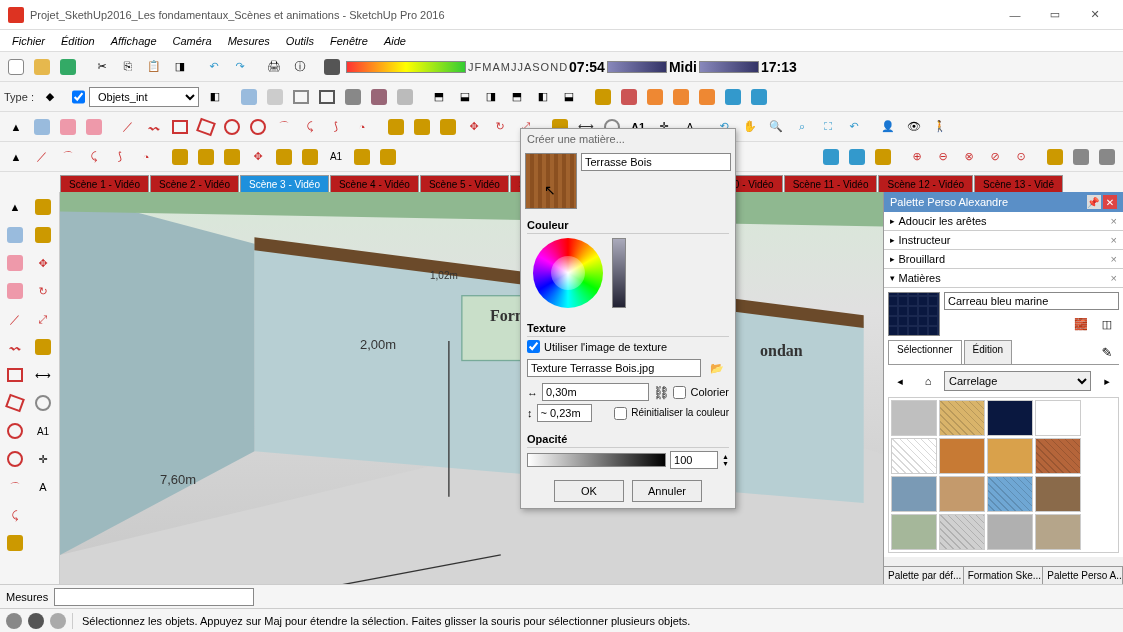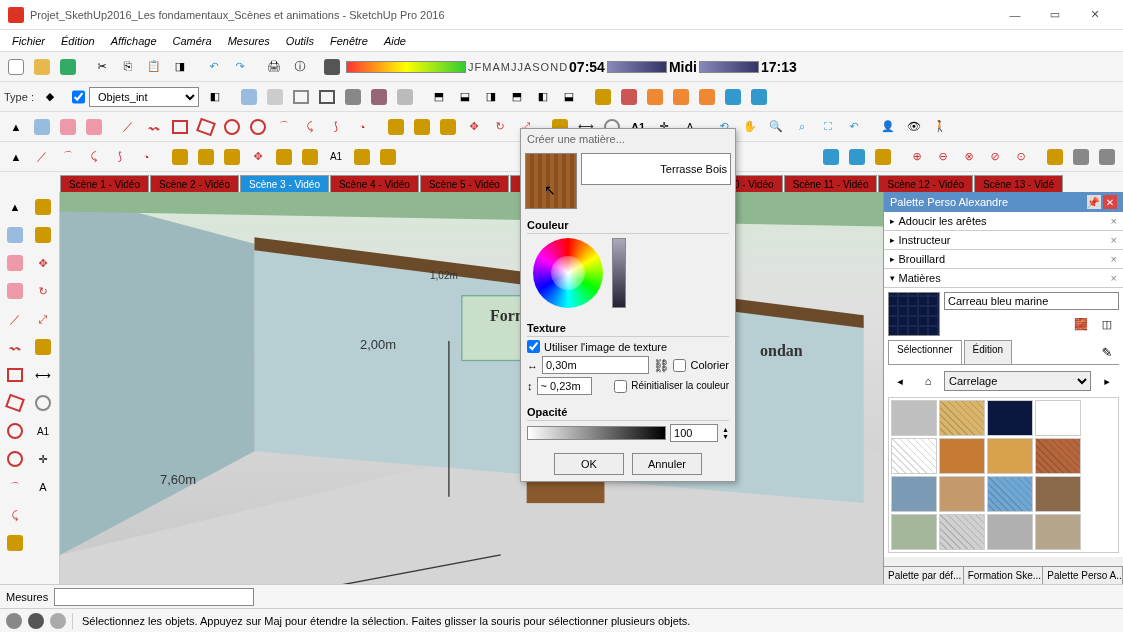--- a/index.html
+++ b/index.html
@@ -43,21 +43,21 @@
 .viewport { flex: 1; position: relative; background: linear-gradient(180deg,#d8e8d8 0%,#e0e0e0 30%,#c8c8c8 100%); overflow: hidden; }
 .viewport .scene-svg { position: absolute; inset: 0; }
 .dim-label { position: absolute; color: #333; font-size: 13px; }
 
 
 .mat-dialog { position: absolute; left: 520px; top: 128px; width: 216px; background: #f0f0f0; border: 1px solid #999; box-shadow: 2px 2px 6px rgba(0,0,0,.3); z-index: 50; }
 .mat-dialog .dlg-title { padding: 4px 6px; color: #666; font-size: 11px; }
 .mat-dialog .preview-row { display: flex; padding: 4px; gap: 4px; }
 .mat-dialog .swatch { width: 70px; height: 56px; background: repeating-linear-gradient(90deg,#a0622d 0 4px,#8b5020 4px 8px); border: 1px solid #888; position: relative; }
 .mat-dialog .swatch .cursor { position: absolute; left: 18px; top: 28px; font-size: 14px; }
-.mat-dialog input.matname { flex: 1; height: 32px; border: 1px solid #888; padding: 0 3px; text-align: right; }
+.mat-dialog input.matname { flex: 1; height: 18px; border: 1px solid #888; padding: 0 3px; }
 .mat-dialog .section { padding: 2px 6px; }
 .mat-dialog .section-h { font-weight: bold; margin-top: 4px; border-bottom: 1px solid #ccc; padding-bottom: 2px; }
 .mat-dialog .row { display: flex; align-items: center; gap: 4px; margin: 3px 0; }
 .mat-dialog select, .mat-dialog input[type=text] { height: 18px; border: 1px solid #888; padding: 0 3px; flex: 1; }
 .mat-dialog .colorwheel { width: 70px; height: 70px; border-radius: 50%; background: conic-gradient(red,yellow,lime,cyan,blue,magenta,red); position: relative; margin: 4px 6px; display: inline-block; }
 .mat-dialog .colorwheel::after { content: ""; position: absolute; inset: 18px; border-radius: 50%; background: radial-gradient(#fff,transparent); }
 .mat-dialog .vslider { display: inline-block; width: 14px; height: 70px; background: linear-gradient(180deg,#aab,#223); border: 1px solid #888; vertical-align: top; margin-top: 4px; }
 .mat-dialog .btns { display: flex; justify-content: center; gap: 8px; padding: 6px; }
 .mat-dialog .btns button { width: 70px; height: 22px; border: 1px solid #888; background: #eee; cursor: pointer; }
 .mat-dialog .small-inp { width: 48px !important; flex: none; }
@@ -543,20 +543,24 @@
       <div class="vslider"></div>
     </div>
   </div>
   <div class="section">
     <div class="section-h">Texture</div>
     <div class="row">
       <input type="checkbox" checked="" style="">
       <label>Utiliser l'image de texture</label>
     </div>
     <div class="row">
+      <input type="text" value="Texture Terrasse Bois.jpg" style="">
+      <div class="tbtn">📂</div>
+    </div>
+    <div class="row">
       <span>↔</span>
       <input type="text" class="small-inp" value="0,30m" style="">
       <span style="font-size:13px">⛓</span>
       <input type="checkbox" style="">
       <label>Colorier</label>
     </div>
     <div class="row">
       <span>↕</span>
       <input type="text" class="small-inp" value="~ 0,23m" style="">
       <span style="width:14px"></span>

